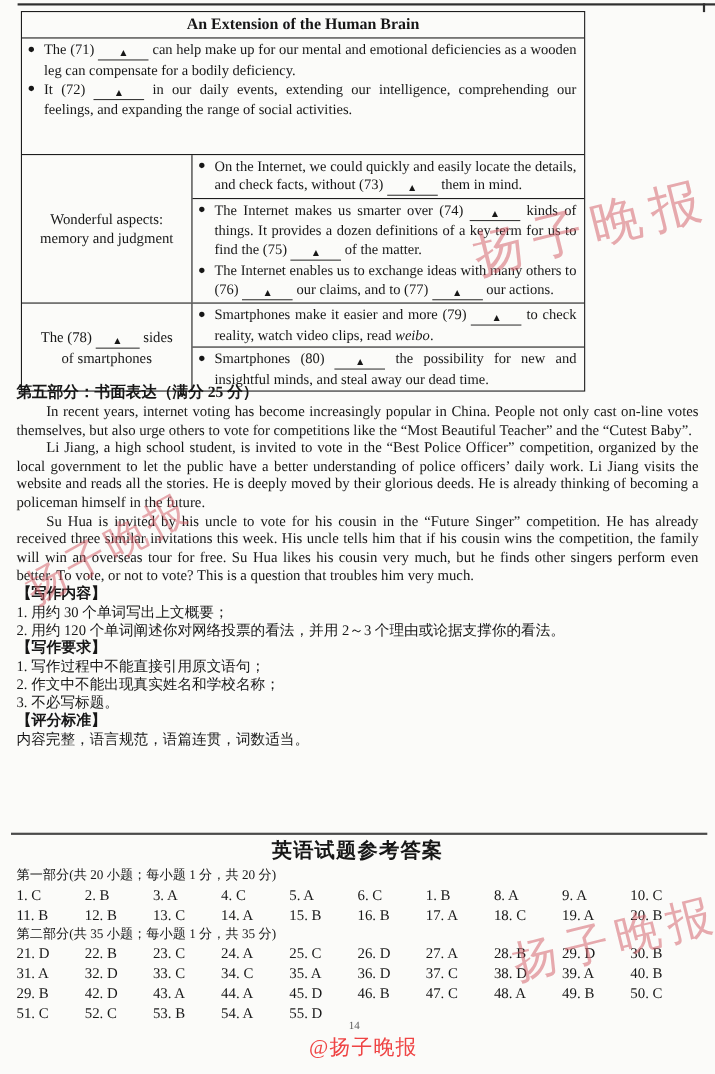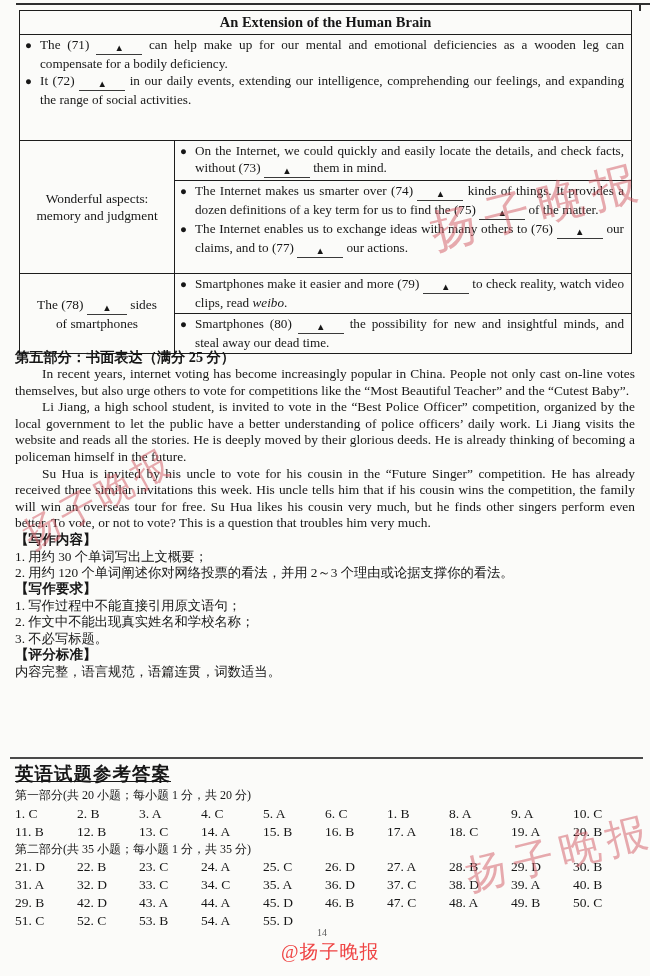--- a/index.html
+++ b/index.html
@@ -9,21 +9,21 @@
     font-family:"Liberation Serif","DejaVu Serif",serif;
     color:#171717;
     position:relative;
     overflow:hidden;
   }
   .top-line { position:absolute; top:3px; left:16px; right:0; height:2px; background:#2f2f2f; }
   .top-tick { position:absolute; top:3px; left:639px; width:2px; height:8px; background:#2f2f2f; }
 
   
   .btable {
-    position:absolute; left:19px; top:10px; width:613px;
+    position:absolute; left:19px; top:10px; width:513px;
     border:1.6px solid #1d1d1d; box-sizing:border-box;
   }
   .btitle {
     height:23px; line-height:23px; text-align:center;
     font-weight:700; font-size:14.5px;
     border-bottom:1.6px solid #1d1d1d;
   }
   .brow { display:flex; border-bottom:1.6px solid #1d1d1d; }
   .brow:last-child { border-bottom:none; }
   .bleft {
@@ -57,21 +57,21 @@
   .sec5 { position:absolute; left:15px; top:348px; width:620px; }
   .sec-heading { font-weight:700; font-size:14.2px; line-height:18px; }
   .task-line { font-size:13.4px; line-height:17px; }
   .eng p { margin:0; font-size:13.4px; line-height:16.6px; text-align:justify; text-indent:27px; }
   .clist div, .criteria { font-size:13.3px; line-height:16.4px; }
   .clabel { font-weight:700; font-size:13.6px; line-height:16.6px; }
 
   
   .rule { position:absolute; top:757px; left:10px; width:633px; height:1.5px; background:#4a4a4a; }
   .answers { position:absolute; left:15px; top:761px; width:620px; }
-  .ans-title { font-weight:700; font-size:18.5px; line-height:26px; letter-spacing:1px;text-decoration:underline; }
+  .ans-title { text-align:center; font-weight:700; font-size:18.5px; line-height:26px; letter-spacing:1px; }
   .part-header { font-size:12px; line-height:17.5px; }
   .ans-row { display:grid; grid-template-columns:repeat(10,1fr); font-size:13.5px; line-height:18px; }
   .ans-row span { white-space:nowrap; }
 
   
   .wm {
     position:absolute; color:rgba(211,93,103,0.52);
     white-space:nowrap; pointer-events:none; font-weight:400;
     font-family:"DejaVu Serif",serif;
   }

